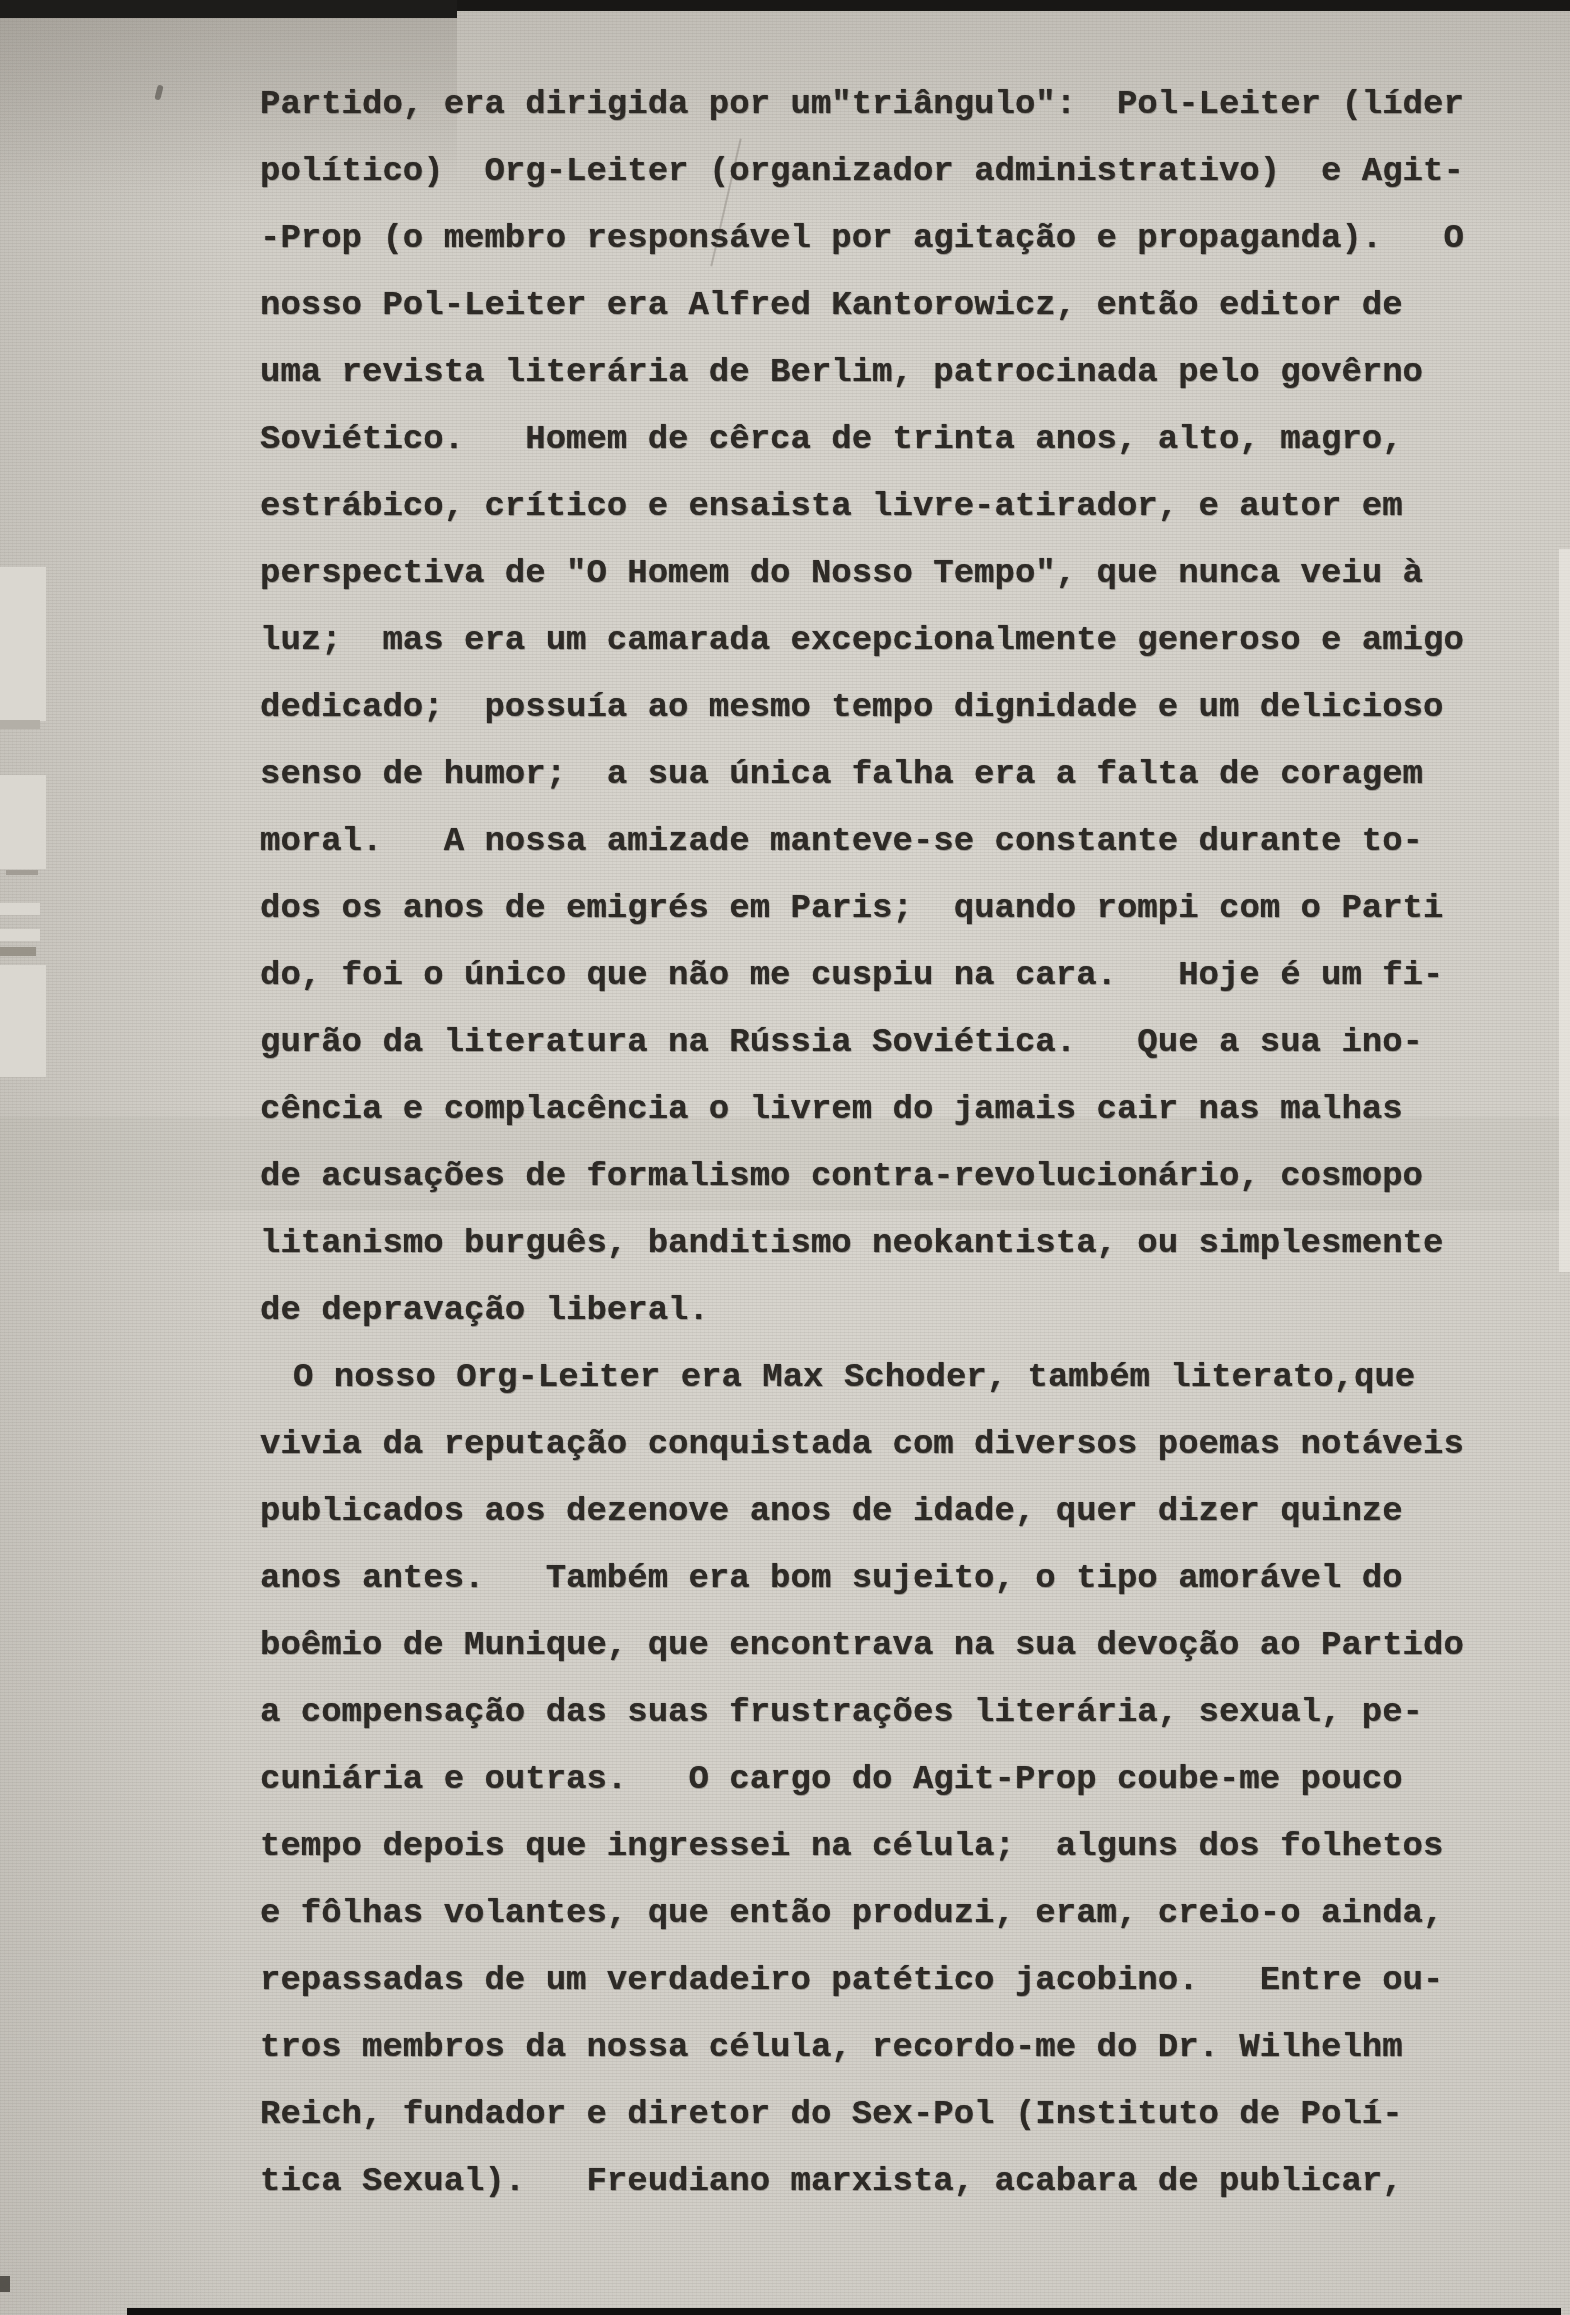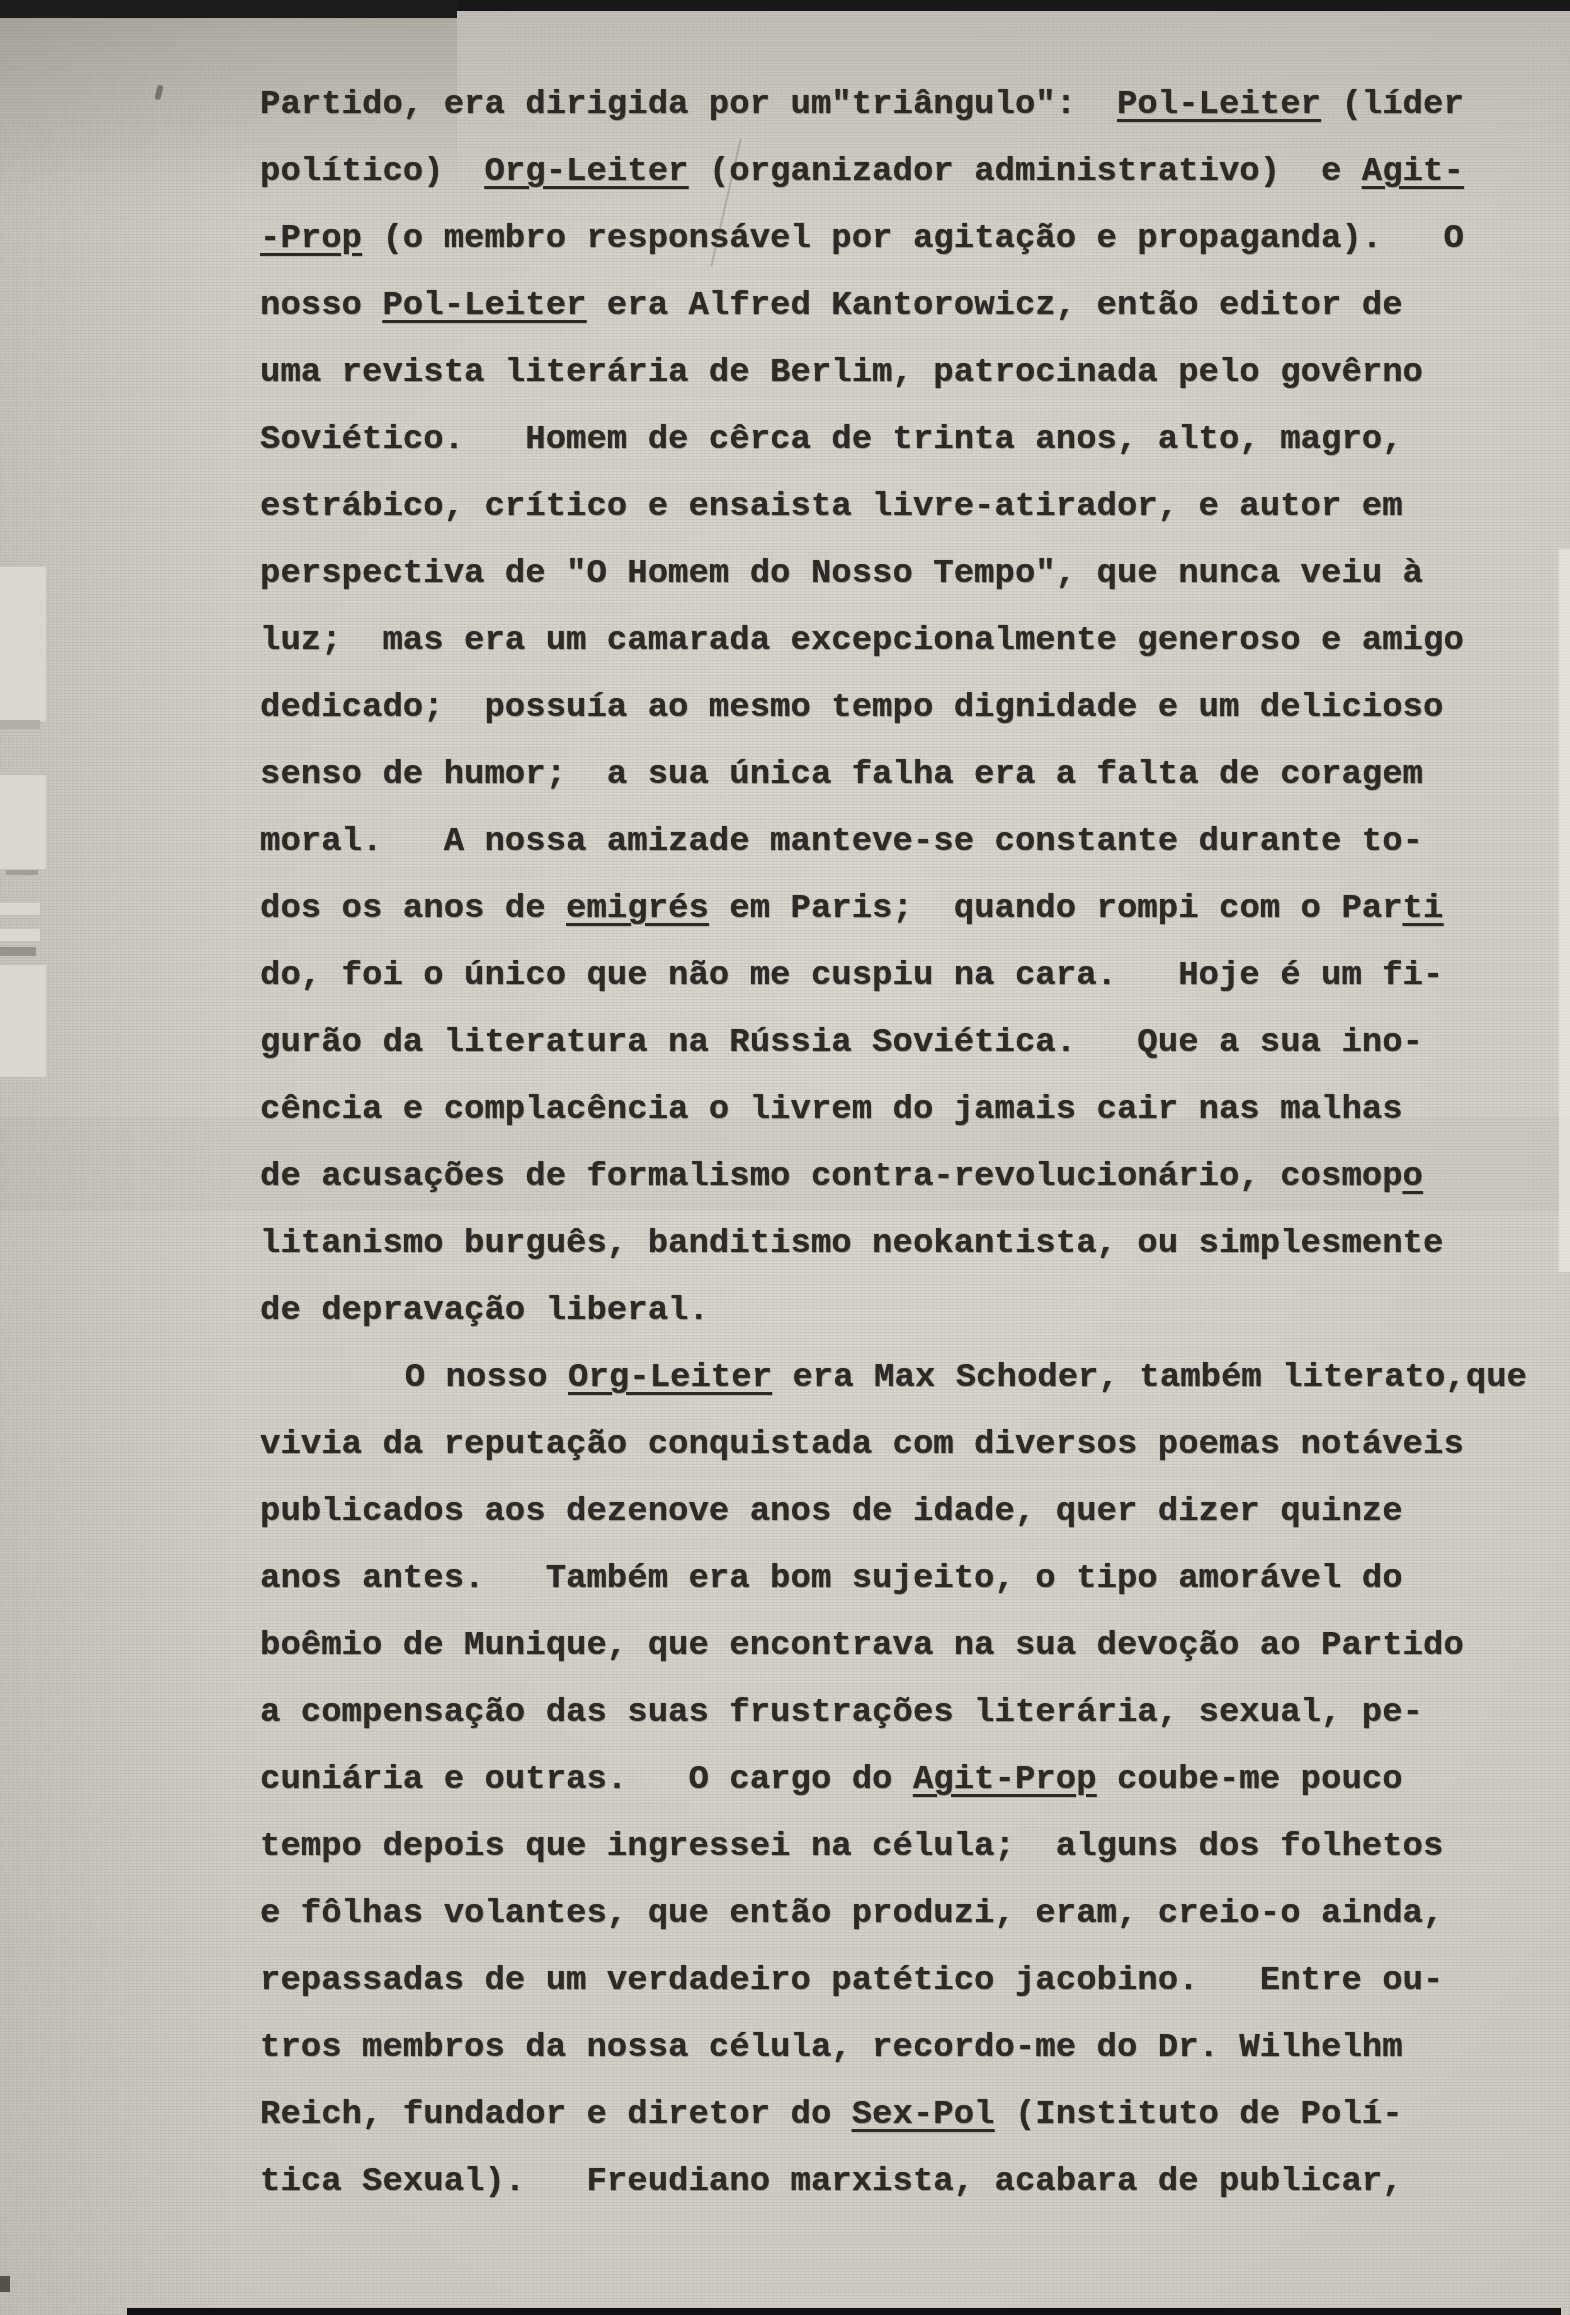--- a/index.html
+++ b/index.html
@@ -64,23 +64,22 @@
   }
 
   
   .text-block {
     position:absolute; left:260px; top:71px; width:1267px;
     font-size:34px; font-weight:700; line-height:67px;
     color:#2d2a26; white-space:pre;
     text-shadow:0 0 1px rgba(45,42,38,.70), 0.6px 0.6px 0 rgba(45,42,38,.30);
   }
   .line { height:67px; }
-  .line.indent { padding-left:33px;text-align:right; }
+  .line.indent { padding-left:33px; }
   .u {
-    text-decoration:underline;
     text-decoration-thickness:3px;
     text-underline-offset:6px;
   }
 </style>
 </head>
 <body>
 
 <main>
 
   <div class="texture"></div>

